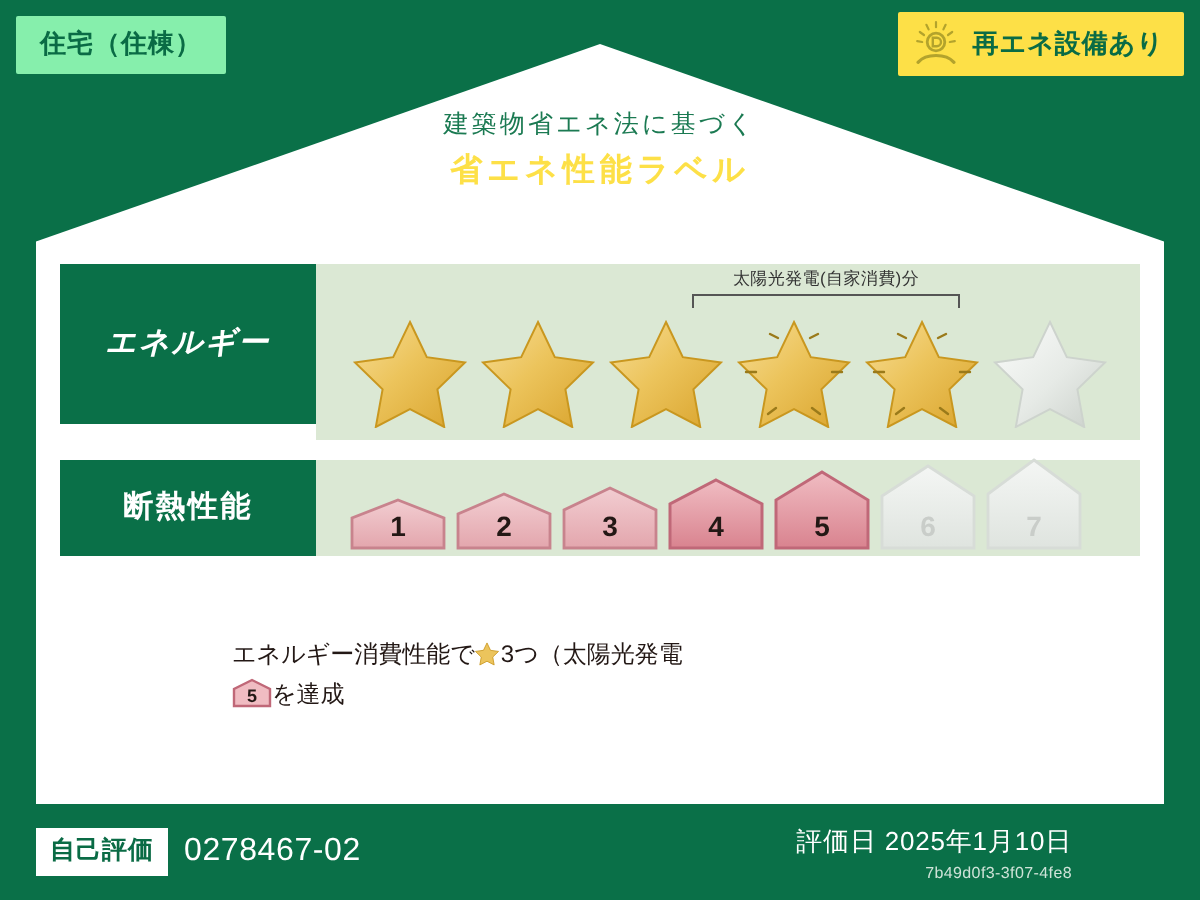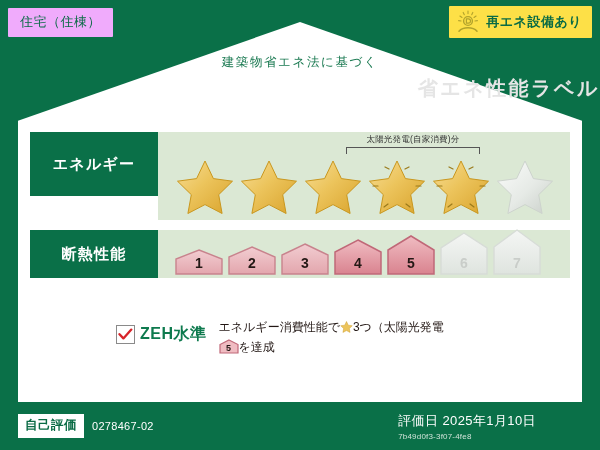--- a/index.html
+++ b/index.html
@@ -17,24 +17,24 @@
     width: 600px;
     height: 450px;
     background: #0a7048;
   }
 
   
   .type-chip {
     position: absolute;
     left: 8px;
     top: 8px;
-    background: #f0abfc;
+    background: #86efac;
     color: #0a6b45;
     font-size: 13px;
-    font-weight: normal;
+    font-weight: bold;
     letter-spacing: 0.5px;
     padding: 5px 12px 6px 12px;
     border-radius: 1px;
     z-index: 6;
     white-space: nowrap;
     text-align: right;
   }
 
   
   .renew-chip {
@@ -79,25 +79,24 @@
     z-index: 4;
   }
   .subtitle {
     color: #1b7a52;
     font-size: 12.5px;
     font-weight: normal;
     letter-spacing: 1.6px;
     margin-bottom: 4px;
   }
   .main-title {
-    color: #e5e5e5;
-    font-size: 20px;
+    color: #fde047;
+    font-size: 16px;
     font-weight: bold;
     letter-spacing: 2.5px;
-    text-align: right;
   }
 
   
   .rows {
     position: absolute;
     left: 30px;
     top: 132px;
     width: 540px;
     z-index: 5;
   }
@@ -124,21 +123,21 @@
     text-align: center;
   }
 
   .row-body {
     flex: 1 1 auto;
     background: #dbe8d4;
     position: relative;
   }
 
   
-  .energy-row .row-label { height: 64px; }
+  .energy-row .row-label { height: 80px; font-style: italic; }
   .energy-row .row-body  { height: 88px; }
 
   
   .insul-row .row-label { height: 48px; }
   .insul-row .row-body  { height: 48px; }
 
   
   .stars-wrap {
     position: absolute;
     left: 16px;
@@ -281,28 +280,28 @@
   .self-eval {
     background: #ffffff;
     color: #0a6b45;
     font-size: 12.5px;
     font-weight: bold;
     letter-spacing: 0.5px;
     padding: 3px 7px 4px 7px;
   }
   .cert-no {
     color: #ffffff;
-    font-size: 11px;
+    font-size: 16px;
     letter-spacing: 0.3px;
   }
   .footer-right {
     position: absolute;
     right: 12px;
     top: 10px;
-    text-align: left;
+    text-align: right;
   }
   .eval-date {
     color: #ffffff;
     font-size: 13px;
     letter-spacing: 0.4px;
   }
   .uuid {
     color: #cfe3d8;
     font-size: 8px;
     letter-spacing: 0.2px;
@@ -552,28 +551,20 @@
             <span class="house-num">7</span>
           </div>
 
         </div>
       </div>
     </div>
 
   </div>
 
   <div class="zeh-section">
-    <div class="zeh-badge">
-      <span class="check-box">
-        <svg class="check-svg" viewBox="0 0 15 13" xmlns="http://www.w3.org/2000/svg">
-          <path d="M1.5 6.2 L5.4 10.4 L13.3 1.6" fill="none" stroke="#d7242a" stroke-width="2.3" stroke-linecap="round" stroke-linejoin="round"></path>
-        </svg>
-      </span>
-      <span class="zeh-text">ZEH水準</span>
-    </div>
     <div class="zeh-desc">
       <span>エネルギー消費性能で</span><svg class="inline-star" viewBox="0 0 62 58" xmlns="http://www.w3.org/2000/svg">
           <polygon points="31,5 39.4,22.6 58.5,25.2 44.7,38.7 48.1,57.5 31,48.6 13.9,57.5 17.3,38.7 3.5,25.2 22.6,22.6" fill="#ecc45c" stroke="#c9971f" stroke-width="2"></polygon>
         </svg><span>3つ（太陽光発電</span><br><span class="inline-house"><svg viewBox="0 0 20 15" xmlns="http://www.w3.org/2000/svg">
             <polygon points="10,1 19,5.5 19,14 1,14 1,5.5" fill="#f0bcc2" stroke="#c06878" stroke-width="1.2"></polygon>
           </svg><span>5</span></span><span>を達成</span>
     </div>
   </div>
 
   <div class="footer">

